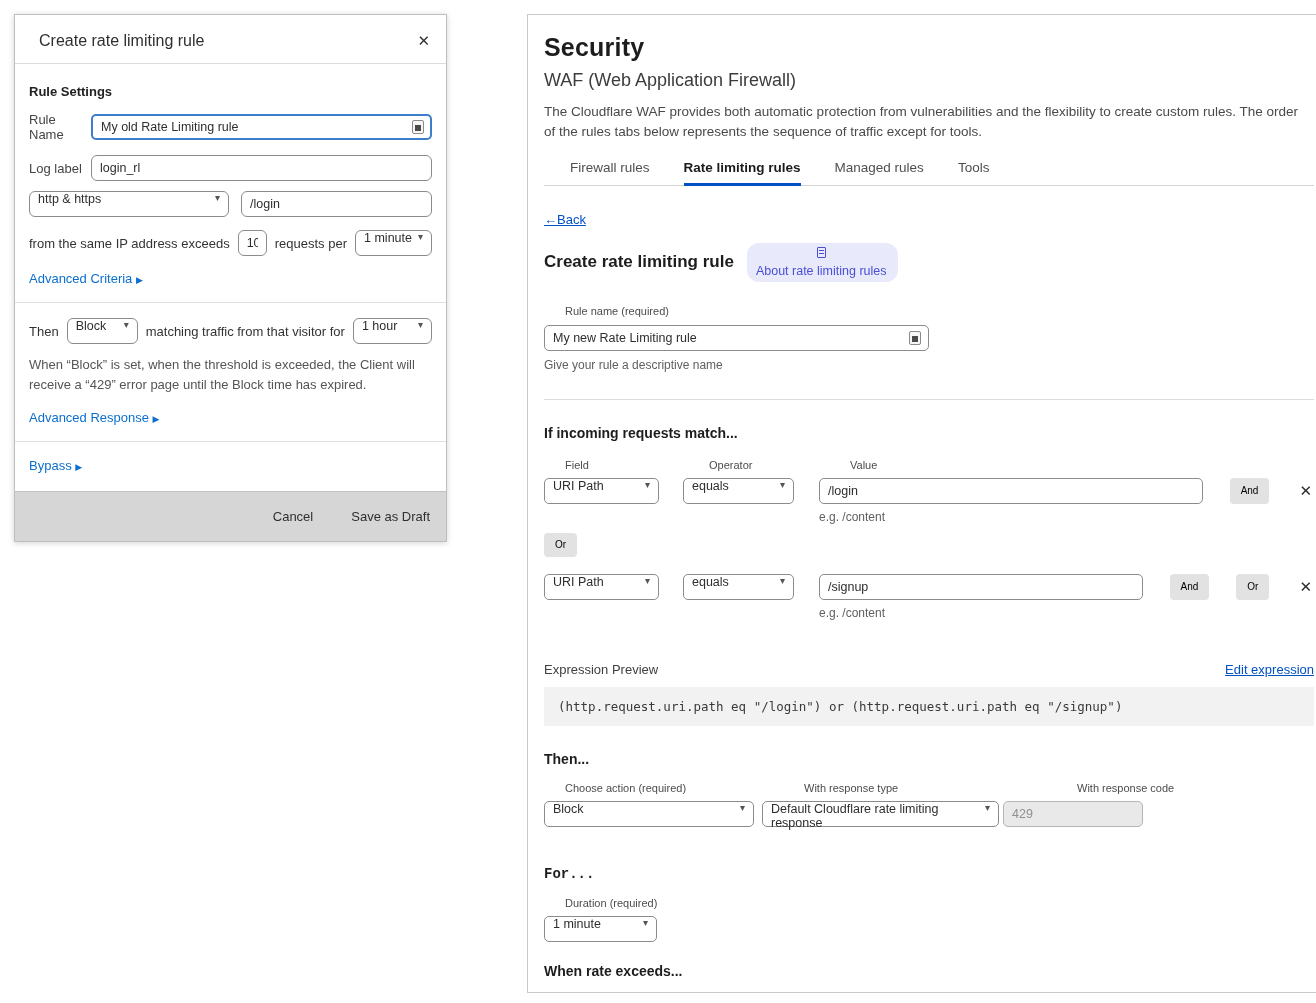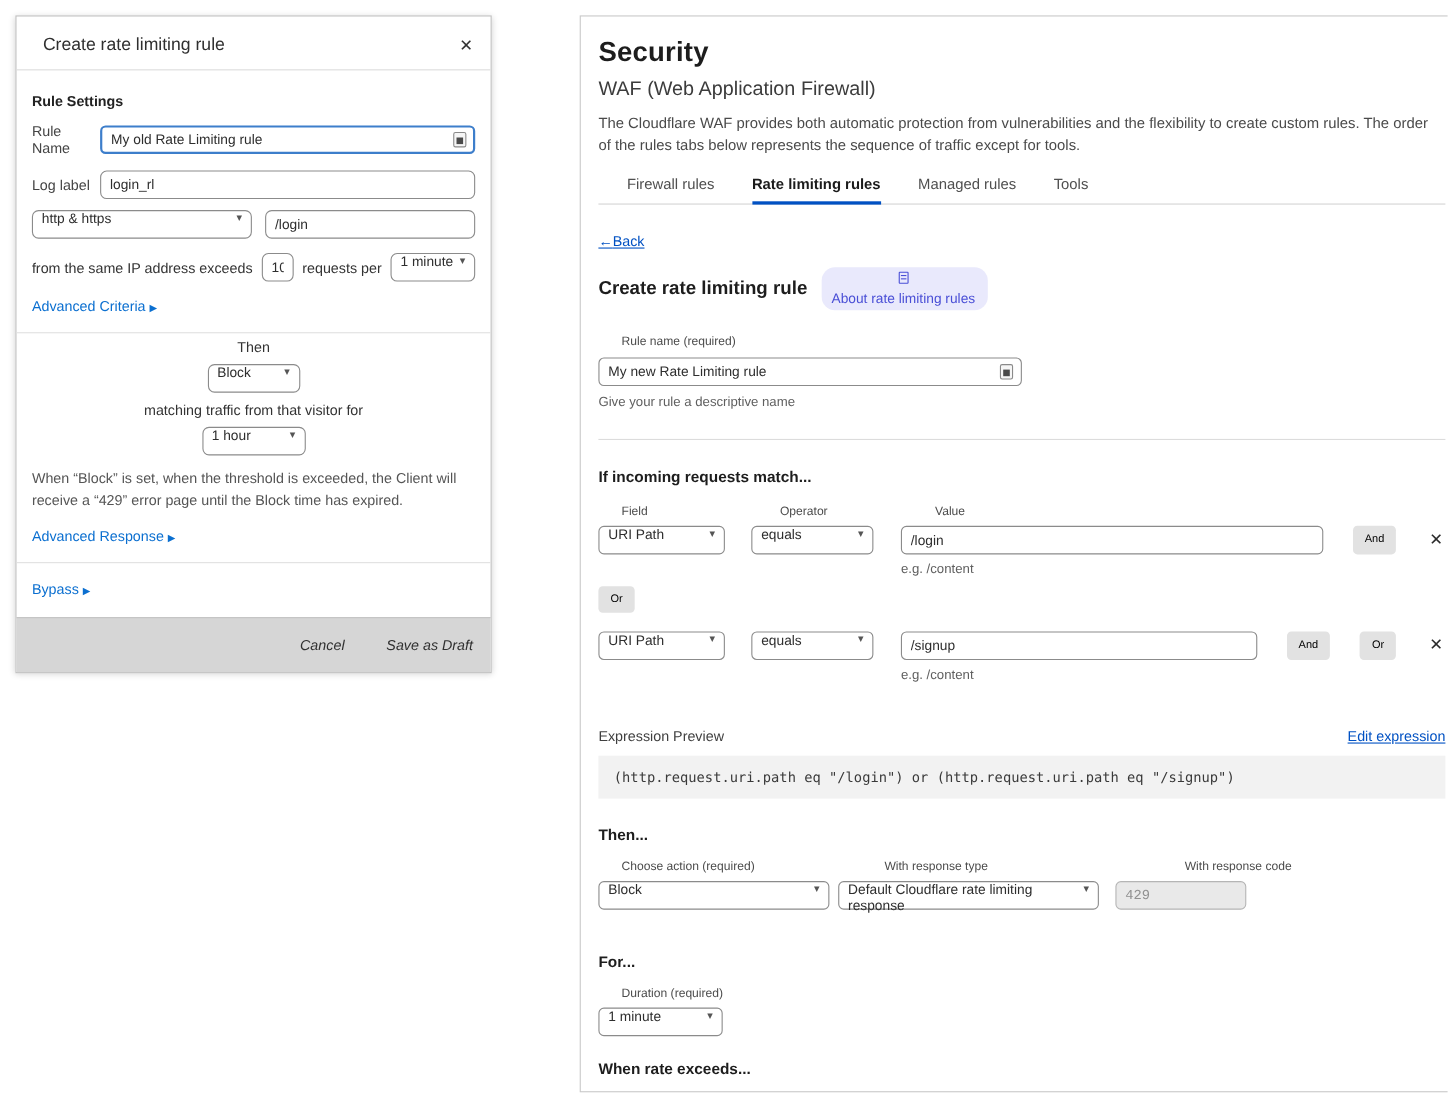--- a/index.html
+++ b/index.html
@@ -42,28 +42,28 @@
   .m-row { display:flex; align-items:center; margin-top:13px; }
   .m-label { width:62px; flex:none; color:#444; font-size:13px; }
   .m-input-focus { border:2px solid #3d7ecb; }
   .m-traffic { margin-top:16px; color:#333; }
   .m-scheme-row { display:flex; gap:12px; margin-top:10px; }
   .m-thresh-row { display:flex; align-items:center; margin-top:13px;
     color:#333; white-space:nowrap; }
   .m-link { color:#0b6fd0; font-size:13px; margin-top:15px; cursor:pointer; }
   .m-link .tri { font-size:9px; }
   .m-hr { border:none; border-top:1px solid #e0e0e0; margin:16px -14px 0; }
-  .m-then-row { display:flex; align-items:center; gap:8px; margin-top:5px;
-    color:#333; white-space:nowrap;flex-direction:column; }
+  .m-then-row { display:flex; align-items:center; gap:8px; margin-top:15px;
+    color:#333; white-space:nowrap; }
   .m-note { font-size:13px; color:#555; line-height:1.55; margin-top:11px;
     padding-right:10px; }
   .m-bypass { margin:16px 0 18px; }
   .modal-footer { background:#d6d6d6; border-top:1px solid #c2c2c2;
     height:50px; display:flex; justify-content:flex-end; align-items:center;
-    gap:38px; padding-right:16px; font-size:13px; color:#2f2f2f; margin-top:0;font-style:italic; }
+    gap:38px; padding-right:16px; font-size:13px; color:#2f2f2f; margin-top:0; }
   .modal-footer span { cursor:pointer; }
 
   
   .panel { position:absolute; left:527px; top:14px; width:807px; height:979px;
     background:#fff; border:1px solid #c9c9c9; padding:18px 19px 0 16px;
     overflow:hidden; }
   .p-title { font-size:25px; font-weight:bold; color:#1d1d1d;
     letter-spacing:.2px; }
   .p-subtitle { font-size:18px; color:#3c3c3c; margin-top:8px; font-weight:normal; }
   .p-desc { font-size:13.5px; color:#4a4a4a; line-height:1.5; margin-top:11px;
@@ -110,23 +110,23 @@
   .expr-code { background:#f2f2f2; margin-top:10px; padding:12px 14px;
     font-family:"DejaVu Sans Mono", monospace; font-size:12.5px; color:#3a3a3a;
     white-space:pre; }
   .h-then { margin-top:25px; }
   .then-labels { display:flex; margin-top:15px; }
   .then-labels .l1 { width:218px; }
   .then-labels .l2 { width:252px; }
   .then-row { display:flex; margin-top:7px; }
   .sel-action { width:210px; }
   .sel-resp { width:237px; margin-left:8px; }
-  .inp-code { width:119px; margin-left:15px; background:#e9e9e9;
-    border-color:#b5b5b5; color:#909090;font-family:Liberation Mono, monospace; }
-  .h-for { margin-top:39px; }
+  .inp-code { width:140px; margin-left:4px; background:#e9e9e9;
+    border-color:#b5b5b5; color:#909090; }
+  .h-for { margin-top:39px;font-family:Liberation Mono, monospace; }
   .for-label { margin-top:15px; }
   .sel-duration { width:113px; margin-top:7px; }
   .h-rate { margin-top:21px; }
   .rate-labels { display:flex; margin-top:15px; }
   .rate-labels .l1 { width:111px; }
 </style>
 </head>
 <body>
 
 <div class="modal">

